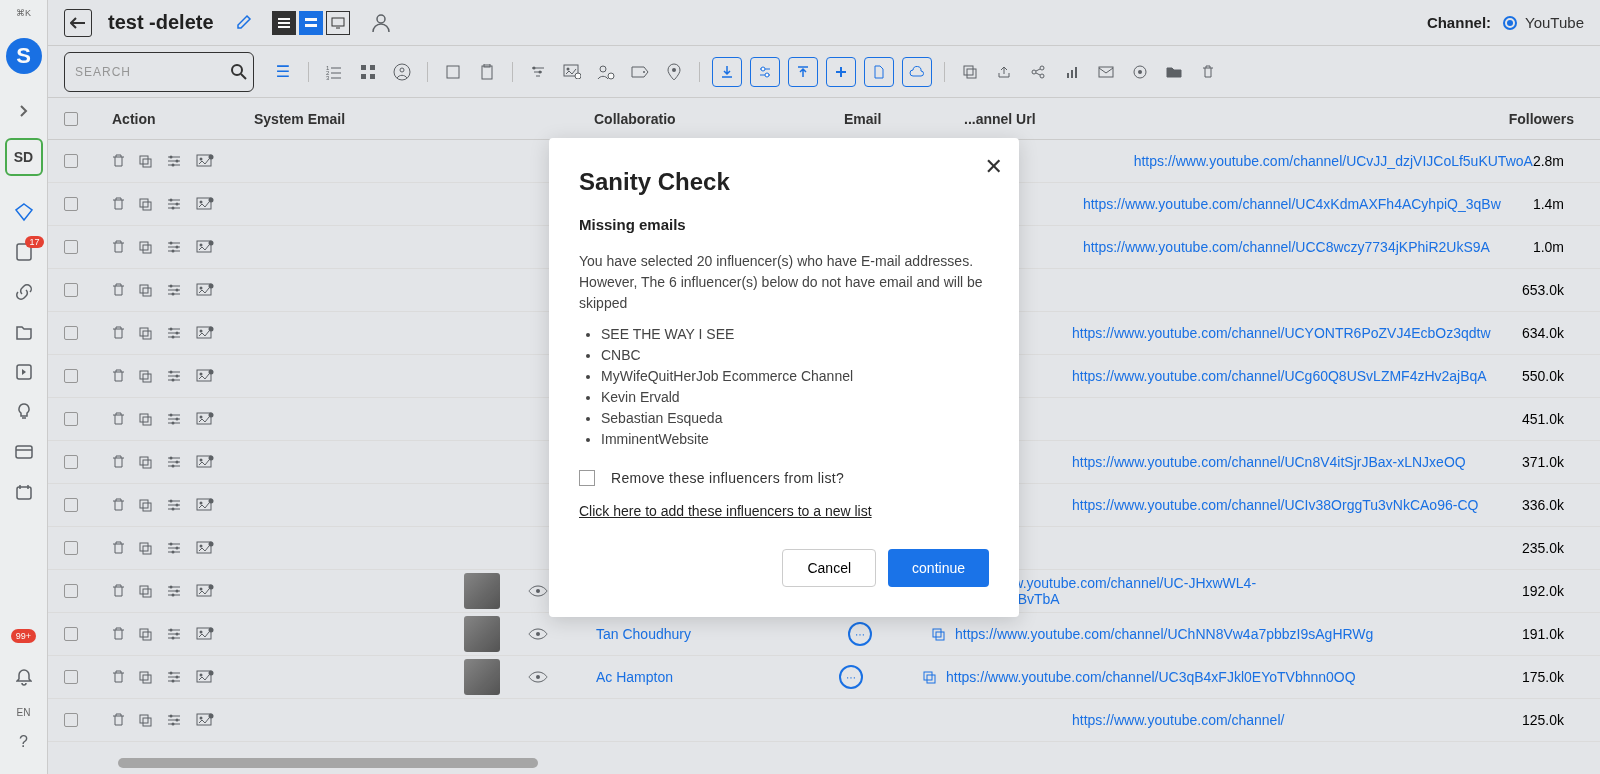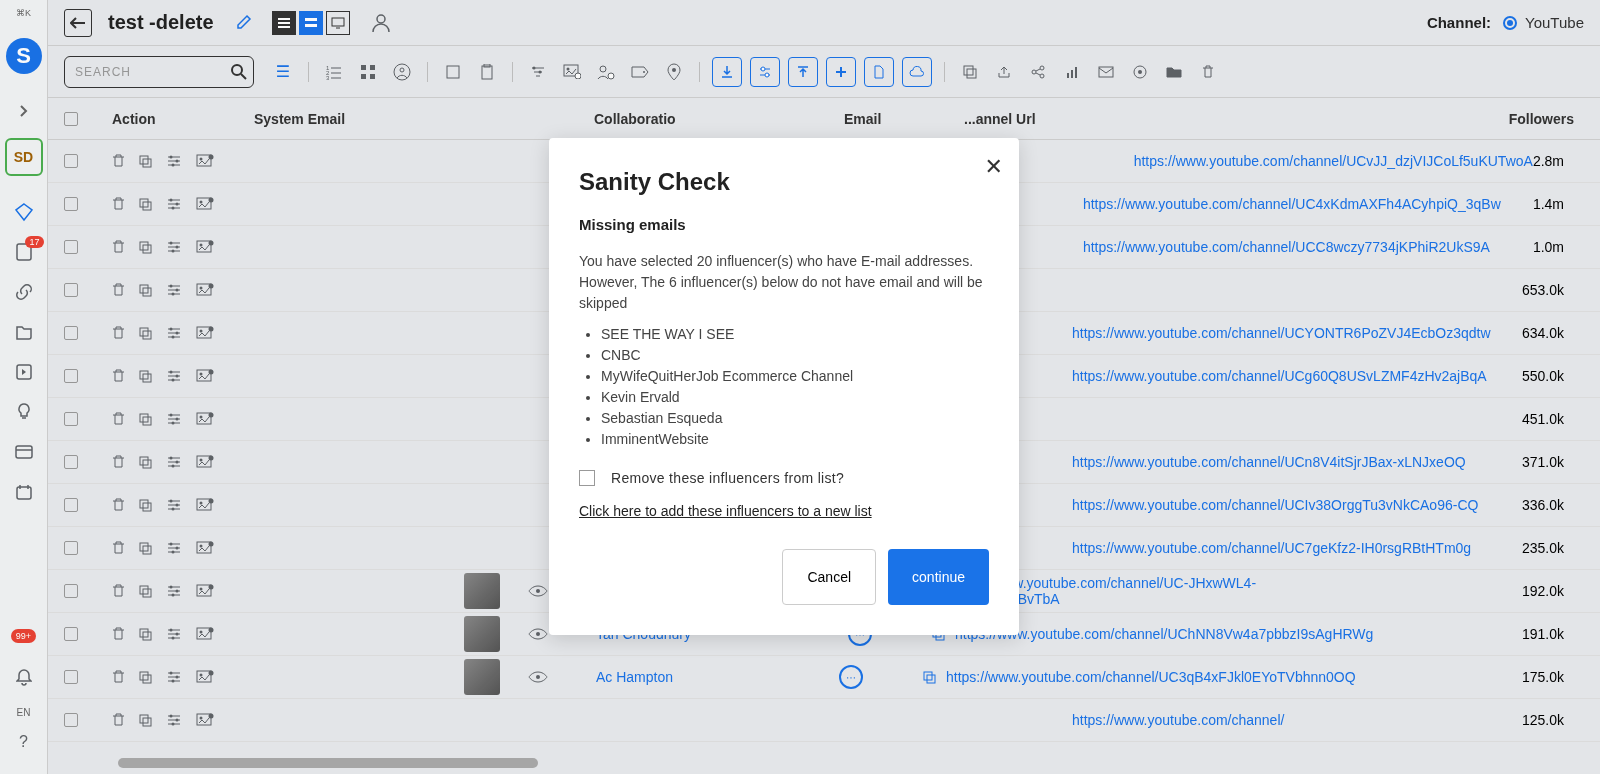--- a/index.html
+++ b/index.html
@@ -2,21 +2,21 @@
 <html><head>
   <meta charset="utf-8">
   <style>
     * { margin: 0; padding: 0; box-sizing: border-box; font-family: -apple-system, BlinkMacSystemFont, 'Segoe UI', sans-serif; }
     body { background: #e8eaed; width: 1600px; height: 774px; overflow: hidden; position: relative; }
     
     .sidebar { position: absolute; left: 0; top: 0; width: 48px; height: 100%; background: #f1f3f4; border-right: 1px solid #d0d0d0; display: flex; flex-direction: column; align-items: center; padding-top: 8px; }
     .sidebar-top-label { font-size: 9px; color: #666; margin-bottom: 20px; }
     .logo { width: 36px; height: 36px; background: #1a73e8; border-radius: 50%; display: flex; align-items: center; justify-content: center; color: white; font-weight: bold; font-size: 22px; margin-bottom: 30px; }
     .sidebar-expand { color: #666; font-size: 14px; margin-bottom: 20px; cursor: pointer; }
-    .sd-badge { width: 38px; height: 38px; border: 2px solid #4caf50; border-radius: 6px; display: flex; align-items: center; justify-content: center; color: #a16207; font-weight: 600; font-size: 14px; margin-bottom: 24px; }
+    .sd-badge { width: 38px; height: 38px; border: 2px solid #4caf50; border-radius: 6px; display: flex; align-items: center; justify-content: center; color: #404040; font-weight: 600; font-size: 14px; margin-bottom: 24px; }
     .sidebar-icon { width: 24px; height: 24px; color: #5f6368; margin-bottom: 16px; cursor: pointer; display: flex; align-items: center; justify-content: center; position: relative; }
     .badge-17 { position: absolute; top: -4px; right: -8px; background: #ea4335; color: white; font-size: 9px; padding: 1px 4px; border-radius: 8px; }
     .badge-99 { background: #ea4335; color: white; font-size: 9px; padding: 2px 5px; border-radius: 8px; margin-top: auto; margin-bottom: 10px; }
     .sidebar-bottom { margin-top: auto; margin-bottom: 20px; display: flex; flex-direction: column; align-items: center; gap: 12px; }
     .sidebar-lang { font-size: 10px; color: #666; }
     
     .main { position: absolute; left: 48px; top: 0; right: 0; height: 100%; display: flex; flex-direction: column; }
     
     .header { height: 46px; display: flex; align-items: center; padding: 0 16px; border-bottom: 1px solid #d0d0d0; }
     .back-btn { width: 28px; height: 28px; border: 1.5px solid #333; border-radius: 3px; display: flex; align-items: center; justify-content: center; margin-right: 16px; cursor: pointer; }
@@ -27,21 +27,21 @@
     .view-btn.dark { background: #333; }
     .view-btn.blue { background: #1a73e8; }
     .user-icon { color: #5f6368; cursor: pointer; }
     .header-spacer { flex: 1; }
     .channel-label { font-size: 15px; font-weight: 600; color: #222; margin-right: 12px; }
     .radio-dot { width: 14px; height: 14px; border: 2px solid #1a73e8; border-radius: 50%; display: inline-flex; align-items: center; justify-content: center; margin-right: 8px; }
     .radio-dot::after { content: ''; width: 6px; height: 6px; background: #1a73e8; border-radius: 50%; }
     .channel-value { font-size: 15px; color: #333; }
     
     .toolbar { height: 52px; display: flex; align-items: center; padding: 0 16px; gap: 8px; border-bottom: 1px solid #d0d0d0; }
-    .search-box { width: 190px; height: 32px; border: 1.5px solid #333; border-radius: 6px; display: flex; align-items: center; padding: 0 10px; margin-right: 8px; }
+    .search-box { width: 190px; height: 40px; border: 1.5px solid #333; border-radius: 6px; display: flex; align-items: center; padding: 0 10px; margin-right: 8px; }
     .search-input { flex: 1; border: none; background: transparent; outline: none; font-size: 12px; letter-spacing: 1px; }
     .search-input::placeholder { color: #999; }
     .search-icon { color: #333; }
     .tool-btn { width: 26px; height: 26px; display: flex; align-items: center; justify-content: center; color: #5f6368; cursor: pointer; font-size: 16px; }
     .tool-btn.active { color: #1a73e8; }
     .tool-btn.boxed { border: 1.5px solid #1a73e8; border-radius: 4px; width: 30px; height: 30px; }
     .divider { width: 1px; height: 20px; background: #c0c0c0; margin: 0 4px; }
     
     .table-container { flex: 1; overflow: auto; position: relative; }
     .table-header { height: 42px; display: flex; align-items: center; border-bottom: 1px solid #d0d0d0; padding: 0 16px; font-weight: 600; font-size: 14px; color: #333; }
@@ -71,21 +71,21 @@
     .modal-title { font-size: 24px; font-weight: 700; color: #222; margin-bottom: 20px; }
     .modal-subtitle { font-size: 15px; font-weight: 700; color: #222; margin-bottom: 18px; }
     .modal-body { font-size: 14px; color: #444; line-height: 1.5; margin-bottom: 10px; }
     .modal-list { list-style: disc; padding-left: 22px; font-size: 14px; color: #444; line-height: 1.5; margin-bottom: 20px; }
     .modal-check-row { display: flex; align-items: center; gap: 16px; margin-bottom: 16px; }
     .modal-checkbox { width: 16px; height: 16px; border: 1.5px solid #999; cursor: pointer; }
     .modal-check-label { font-size: 14px; color: #333; letter-spacing: 0.3px; }
     .modal-link { font-size: 14px; color: #222; text-decoration: underline; cursor: pointer; margin-bottom: 30px; display: inline-block; }
     .modal-footer { display: flex; justify-content: flex-end; gap: 12px; }
     .btn-cancel { padding: 10px 24px; border: 1px solid #ccc; background: white; border-radius: 4px; font-size: 14px; cursor: pointer; }
-    .btn-continue { padding: 20px 24px; border: none; background: #1a73e8; color: white; border-radius: 4px; font-size: 14px; cursor: pointer; }
+    .btn-continue { padding: 2px 24px; border: none; background: #1a73e8; color: white; border-radius: 4px; font-size: 14px; cursor: pointer; }
     
     .scrollbar-horiz { position: absolute; bottom: 6px; left: 70px; width: 420px; height: 10px; background: #aaa; border-radius: 5px; }
     
     svg { display: block; }
   </style>
 </head>
 <body>
 
 <div class="sidebar">
   <div class="sidebar-top-label">⌘K</div>
@@ -781,21 +781,20 @@
               <svg width="18" height="14" viewBox="0 0 18 14">
                 <rect x="1" y="1" width="14" height="11" stroke="currentColor" fill="none"></rect>
                 <circle cx="5" cy="5" r="1.5" fill="currentColor"></circle>
                 <path d="M3 10l3-3 3 3 4-5" stroke="currentColor" fill="none"></path>
                 <circle cx="15" cy="3" r="2.5" fill="currentColor"></circle>
               </svg>
             </span>
     </div>
 
       <div style="flex:1"></div>
-      <span class="url-link" style="width:450px;">https://www.youtube.com/channel/UC7geKfz2-IH0rsgRBtHTm0g</span>
 
     <span class="followers-val">235.0k</span>
   </div>
         <div class="table-row">
     <div class="col-check">
             <div class="row-checkbox"></div>
           </div>
     <div class="action-icons" style="width:160px;padding-left:18px;">
       <span>
               <svg width="13" height="14" viewBox="0 0 13 14">

